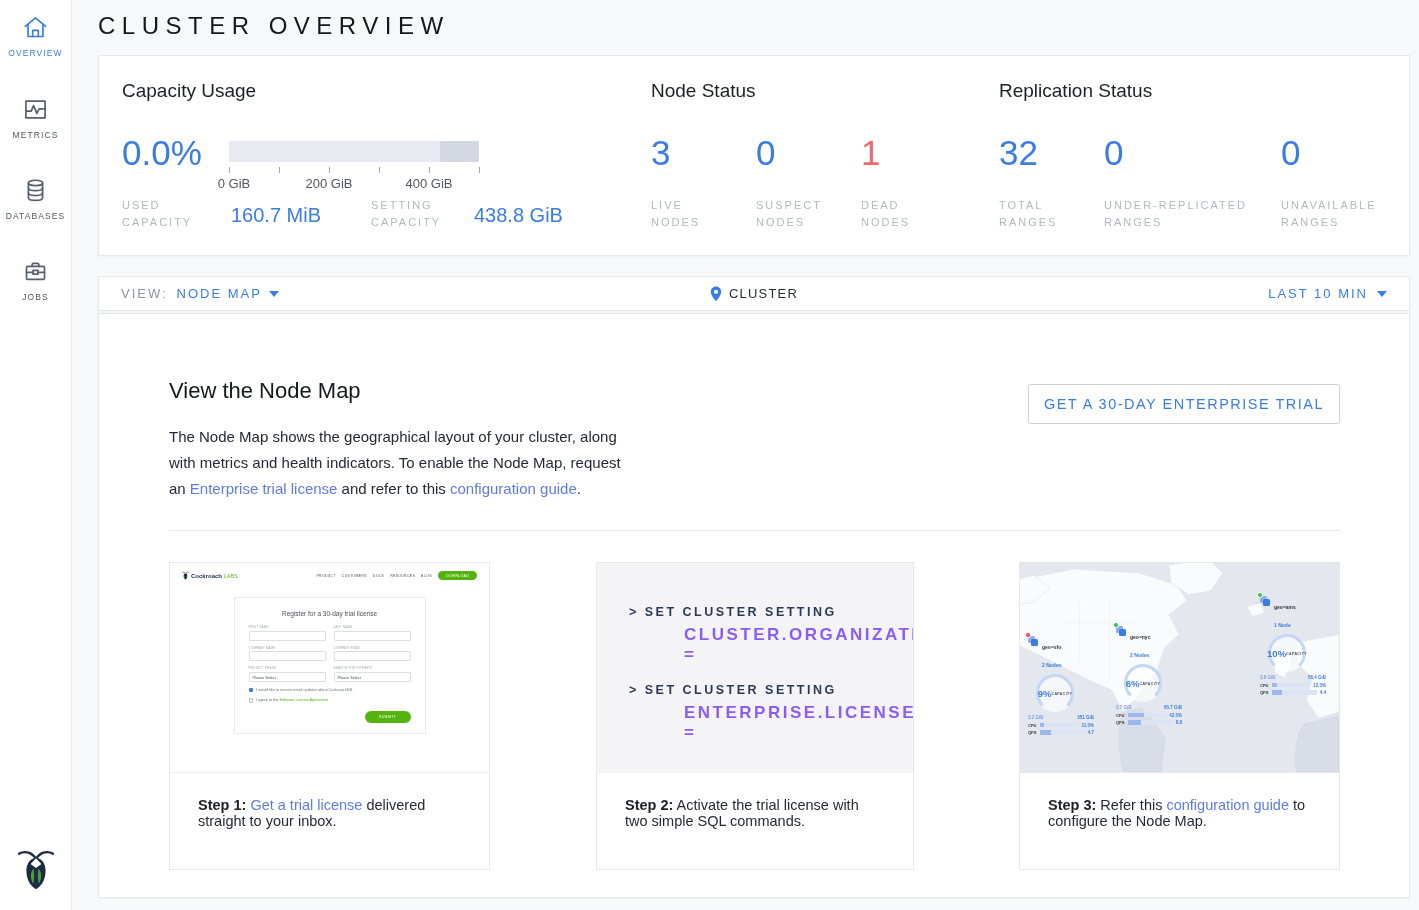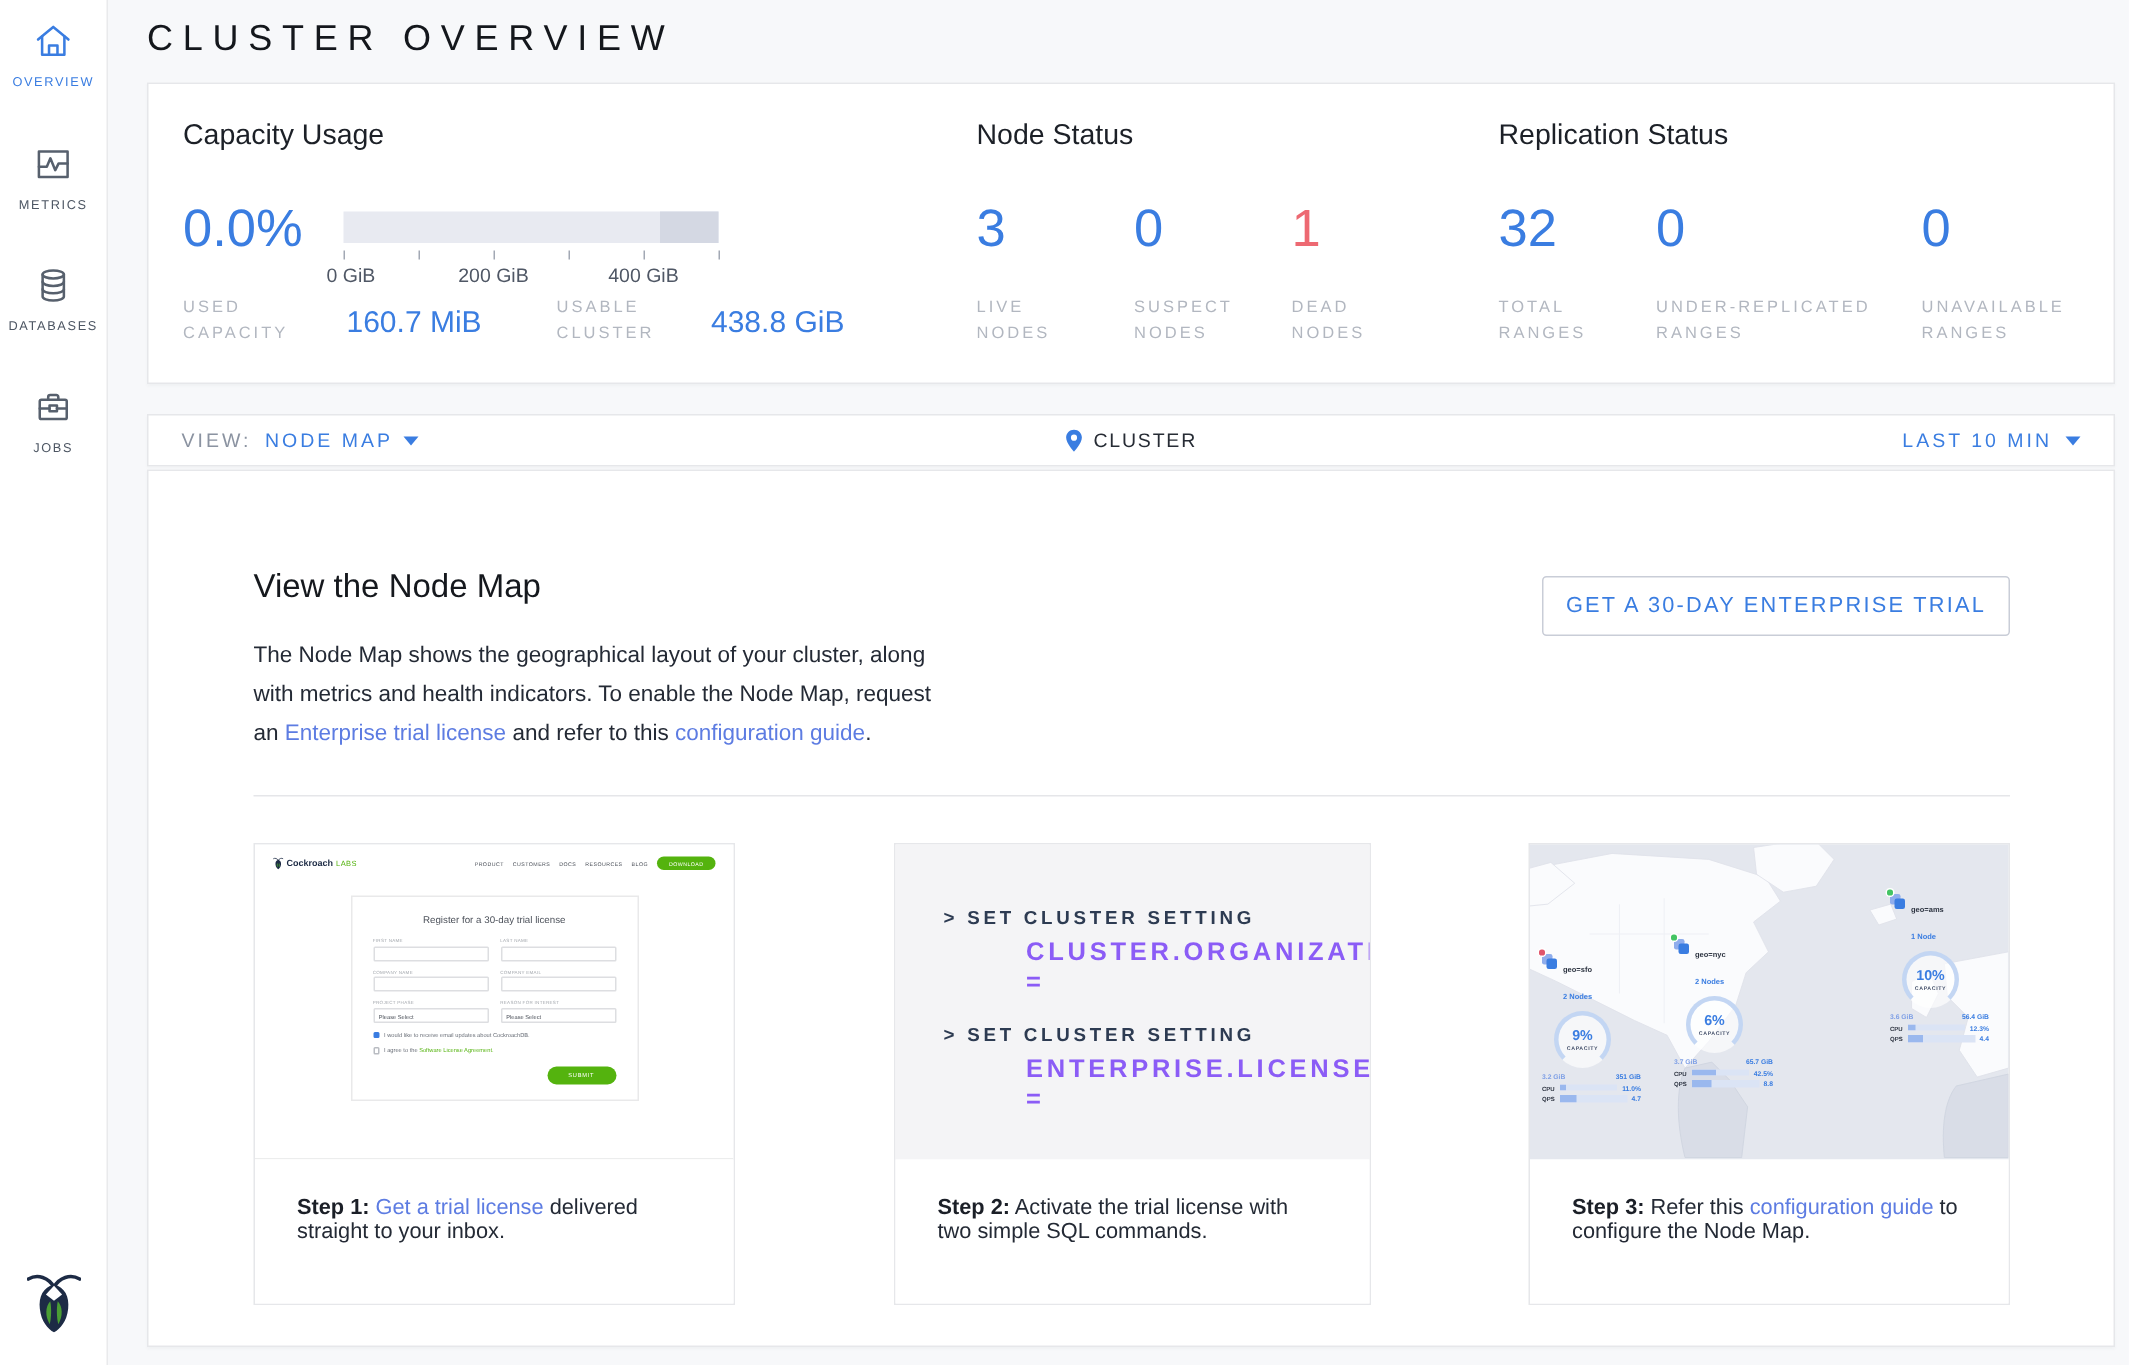--- a/index.html
+++ b/index.html
@@ -100,21 +100,21 @@
   .mw-icon { position:relative; width:11px; height:11px; flex:0 0 auto; }
   .mw-icon .c1 { position:absolute; left:0; top:1px; width:7px; height:7px; border-radius:1.5px; background:#8fadec; }
   .mw-icon .c2 { position:absolute; left:3px; top:4px; width:7px; height:7px; border-radius:1.5px; background:#3a7de1; }
   .mw-dot { position:absolute; width:5.5px; height:5.5px; border-radius:50%; left:-3px; top:-3px; border:1px solid #fff; }
   .mw-dot.live { background:#43c463; }
   .mw-dot.dead { background:#e0556b; }
   .mw-name { font-size:5px; font-weight:bold; color:#2e3542; line-height:6px; }
   .mw-nodes { font-size:5px; font-weight:bold; color:#3a7de1; line-height:7px; }
   .mw-gauge { width:38px; height:38px; margin:3px 0 0 8px; border-radius:50%;
               border:3px solid #c3d6f3; border-bottom-color:transparent;
-              background:rgba(255,255,255,.65); display:flex; flex-direction:column;
+              background:rgba(255,255,255,.65); display:flex; flex-direction:row;
               align-items:center; justify-content:center; }
   .mw-pct { font-size:9.5px; font-weight:bold; color:#3a7de1; }
   .mw-cap { font-size:3.5px; font-weight:bold; letter-spacing:.4px; color:#44506a; margin-top:1px; }
   .mw-vals { display:flex; justify-content:space-between; width:66px; margin-top:3px;
              font-size:4.5px; font-weight:bold; }
   .mw-vals .u { color:#7fa0e6; } .mw-vals .t { color:#3a7de1; }
   .mw-row { display:flex; align-items:center; gap:3px; margin-top:2.5px; width:66px; }
   .mw-row-lbl { font-size:4px; font-weight:bold; color:#2e3542; width:9px; }
   .mw-bar { position:relative; height:4.5px; flex:1; background:#dbe4f5; overflow:hidden; }
   .mw-bar i { position:absolute; left:0; top:0; bottom:0; background:#9ab8ee; display:block; }
@@ -192,21 +192,21 @@
     <div class="tick" style="left:180px"></div>
     <div class="tick" style="left:230px"></div>
     <div class="tick" style="left:280px"></div>
     <div class="tick" style="left:330px"></div>
     <div class="tick" style="left:380px"></div>
     <div class="tick-lbl" style="left:108px;width:54px">0 GiB</div>
     <div class="tick-lbl" style="left:195px;width:70px">200 GiB</div>
     <div class="tick-lbl" style="left:295px;width:70px">400 GiB</div>
     <div class="stat-lbl" style="left:23px;width:85px">USED CAPACITY</div>
     <div class="stat-val" style="left:132px;top:148px">160.7 MiB</div>
-    <div class="stat-lbl" style="left:272px;width:85px">USABLE CLUSTER</div>
+    <div class="stat-lbl" style="left:272px;width:85px">SETTING CAPACITY</div>
     <div class="stat-val" style="left:375px;top:148px">438.8 GiB</div>
 
     <div class="sec-title" style="left:552px">Node Status</div>
     <div class="big-num" style="left:552px">3</div>
     <div class="stat-lbl" style="left:552px;width:80px">LIVE NODES</div>
     <div class="big-num" style="left:657px">0</div>
     <div class="stat-lbl" style="left:657px;width:80px">SUSPECT NODES</div>
     <div class="big-num danger" style="left:762px">1</div>
     <div class="stat-lbl" style="left:762px;width:80px">DEAD NODES</div>
 

